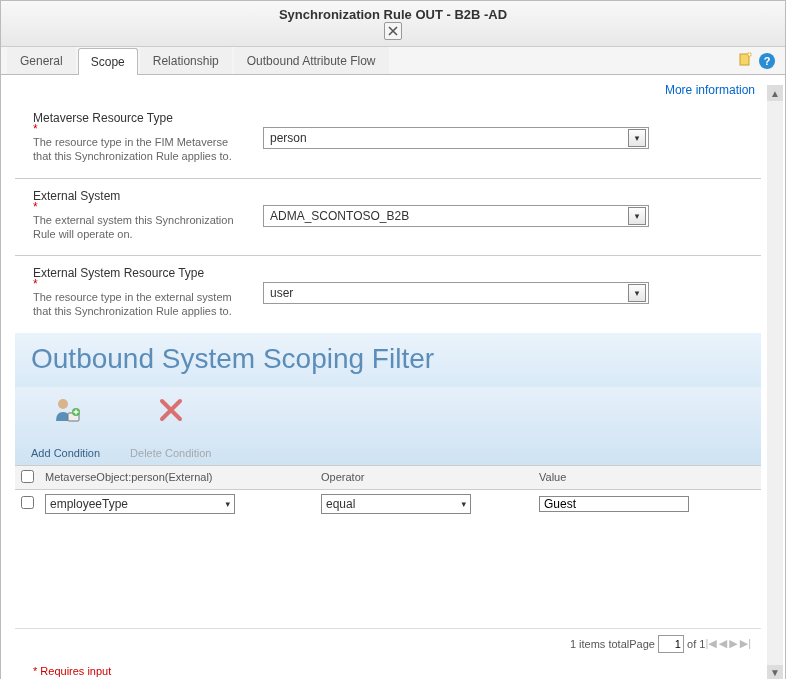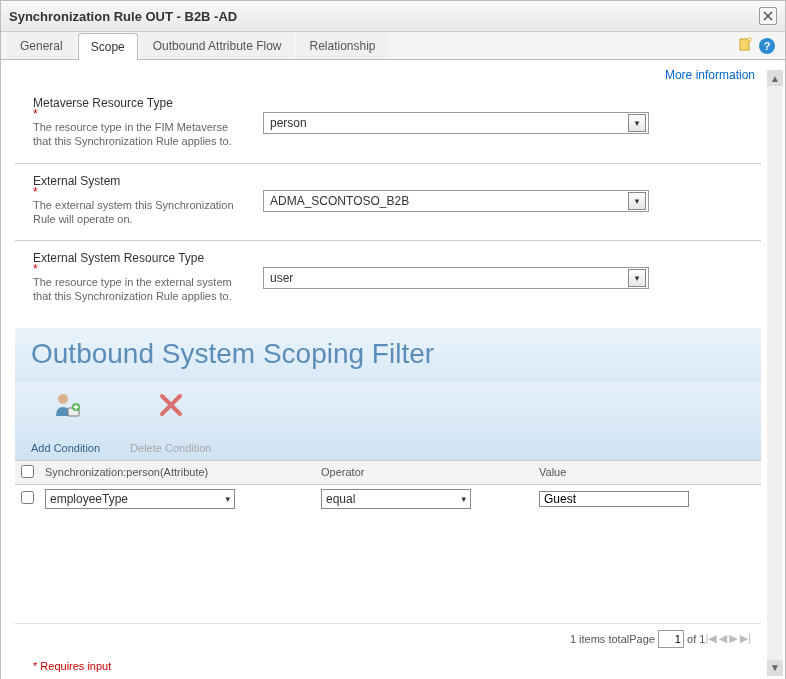--- a/index.html
+++ b/index.html
@@ -1,18 +1,18 @@
 <!DOCTYPE html>
 <html><head>
   <meta charset="utf-8">
   <style>
     * { box-sizing: border-box; margin: 0; padding: 0; }
     body { font-family: "Segoe UI", Tahoma, sans-serif; font-size: 12px; background: #fff; color: #333; }
     .window { width: 786px; border: 1px solid #bbb; background: #fff; }
-    .titlebar { background: linear-gradient(#f8f8f8,#e8e8e8); border-bottom: 1px solid #ccc; padding: 6px 8px; display: flex; justify-content: space-between; align-items: center; }
+    .titlebar { background: linear-gradient(#f8f8f8,#e8e8e8); border-bottom: 1px solid #ccc; padding: 6px 8px; display: flex; justify-content: space-between; align-items: center; flex-direction: column; }
     .titlebar-title { font-weight: bold; font-size: 13px; color: #333; }
     .close-btn { width: 18px; height: 18px; border: 1px solid #999; background: #f5f5f5; display: flex; align-items: center; justify-content: center; font-size: 11px; color: #555; cursor: pointer; border-radius: 2px; }
     .tab-row { display: flex; align-items: center; border-bottom: 1px solid #bbb; background: #f5f5f5; padding: 0 6px; position: relative; }
     .tab { padding: 6px 12px; border: 1px solid transparent; border-bottom: none; color: #555; cursor: pointer; background: #f0f0f0; margin-right: 2px; border-radius: 3px 3px 0 0; font-size: 12px; }
     .tab.active { background: #fff; border-color: #bbb; color: #333; position: relative; top: 1px; }
     .tab-row-right { margin-left: auto; display: flex; align-items: center; gap: 6px; padding-right: 4px; }
     .help-icon { width: 16px; height: 16px; border-radius: 50%; background: #2a8dd4; color: #fff; display: flex; align-items: center; justify-content: center; font-size: 11px; font-weight: bold; cursor: pointer; }
     .new-icon svg { width: 16px; height: 16px; }
     .content-wrap { position: relative; }
     .scrollbar { position: absolute; right: 2px; top: 10px; bottom: 10px; width: 16px; background: #f0f0f0; }
@@ -23,21 +23,21 @@
     .more-info { text-align: right; padding: 4px 6px; }
     .more-info a { color: #0066cc; text-decoration: none; font-size: 12px; cursor: pointer; }
     .field-block { display: flex; padding: 10px 18px 14px 18px; border-bottom: 1px solid #ccc; }
     .field-left { width: 230px; padding-right: 20px; }
     .field-label { font-size: 12px; color: #333; }
     .req { color: #c00; display: block; line-height: 8px; }
     .field-help { color: #666; font-size: 11px; margin-top: 2px; line-height: 1.3; }
     .field-right { flex: 1; padding-top: 16px; }
     .pseudo-select { width: 386px; height: 22px; border: 1px solid #999; background: #fff; display: flex; align-items: center; justify-content: space-between; padding: 0 2px 0 6px; cursor: pointer; }
     .pseudo-select .arrow-box { width: 18px; height: 18px; border: 1px solid #888; background: linear-gradient(#fdfdfd,#e6e6e6); display: flex; align-items: center; justify-content: center; font-size: 9px; color: #333; }
-    .filter-title-bar { background: linear-gradient(#eaf3fb,#d9eaf7); padding: 10px 16px 12px 16px; margin-top: 10px; }
+    .filter-title-bar { background: linear-gradient(#eaf3fb,#d9eaf7); padding: 10px 16px 12px 16px; margin-top: 0; }
     .filter-title { font-family: "Segoe UI Light","Segoe UI",sans-serif; font-size: 28px; color: #5b8db8; font-weight: 300; }
     .action-bar { background: linear-gradient(#e6f0fa,#cfe3f3); padding: 6px 16px 6px 16px; display: flex; gap: 30px; }
     .action { text-align: center; cursor: pointer; }
     .action.disabled { opacity: 0.8; cursor: default; }
     .action .icon-box { height: 34px; display: flex; align-items: center; justify-content: center; }
     .action-label { font-size: 11px; margin-top: 20px; }
     .action.disabled .action-label { color: #999; }
     .action .action-label { color: #4a6; color: #365f87; }
     .grid-header { display: flex; align-items: center; background: #f3f3f3; border-top: 1px solid #ccc; border-bottom: 1px solid #ccc; padding: 4px 6px; font-size: 11px; color: #555; }
     .grid-header .chk-col { width: 24px; }
@@ -73,22 +73,22 @@
     <div class="close-btn">
       <svg width="10" height="10" viewBox="0 0 10 10">
           <path d="M1 1 L9 9 M9 1 L1 9" stroke="#555" stroke-width="1.6"></path>
         </svg>
     </div>
   </div>
 
   <div class="tab-row">
     <div class="tab">General</div>
     <div class="tab active">Scope</div>
+    <div class="tab">Relationship</div>
     <div class="tab">Outbound Attribute Flow</div>
-    <div class="tab">Relationship</div>
     <div class="tab-row-right">
       <span class="new-icon">
         <svg viewBox="0 0 16 16">
             <rect x="3" y="3" width="9" height="11" fill="#f6d66a" stroke="#c9a227"></rect>
             <path d="M11 2 L14 5 M14 2 L11 5" stroke="#d98b1f" stroke-width="1.2"></path>
             <circle cx="12.5" cy="3.5" r="2" fill="#f4b942"></circle>
             <path d="M12.5 2.3 v2.4 M11.3 3.5 h2.4" stroke="#fff" stroke-width="1"></path>
           </svg>
       </span>
       <div class="help-icon">?</div>
@@ -165,21 +165,21 @@
             <svg width="30" height="30" viewBox="0 0 30 30">
                 <path d="M6 6 L24 24 M24 6 L6 24" stroke="#d9534f" stroke-width="4" stroke-linecap="round"></path>
               </svg>
           </div>
           <div class="action-label">Delete Condition</div>
         </div>
       </div>
 
       <div class="grid-header">
         <div class="chk-col"><input type="checkbox" style=""></div>
-        <div class="col-attr">Synchronization:person(Attribute)</div>
+        <div class="col-attr">MetaverseObject:person(External)</div>
         <div class="col-op">Operator</div>
         <div class="col-val">Value</div>
       </div>
 
       <div class="grid-row">
         <div class="chk-col"><input type="checkbox" style=""></div>
         <div class="col-attr">
           <div class="small-select attr">
             <span>employeeType</span>
             <span class="mini-arrow">▾</span>

